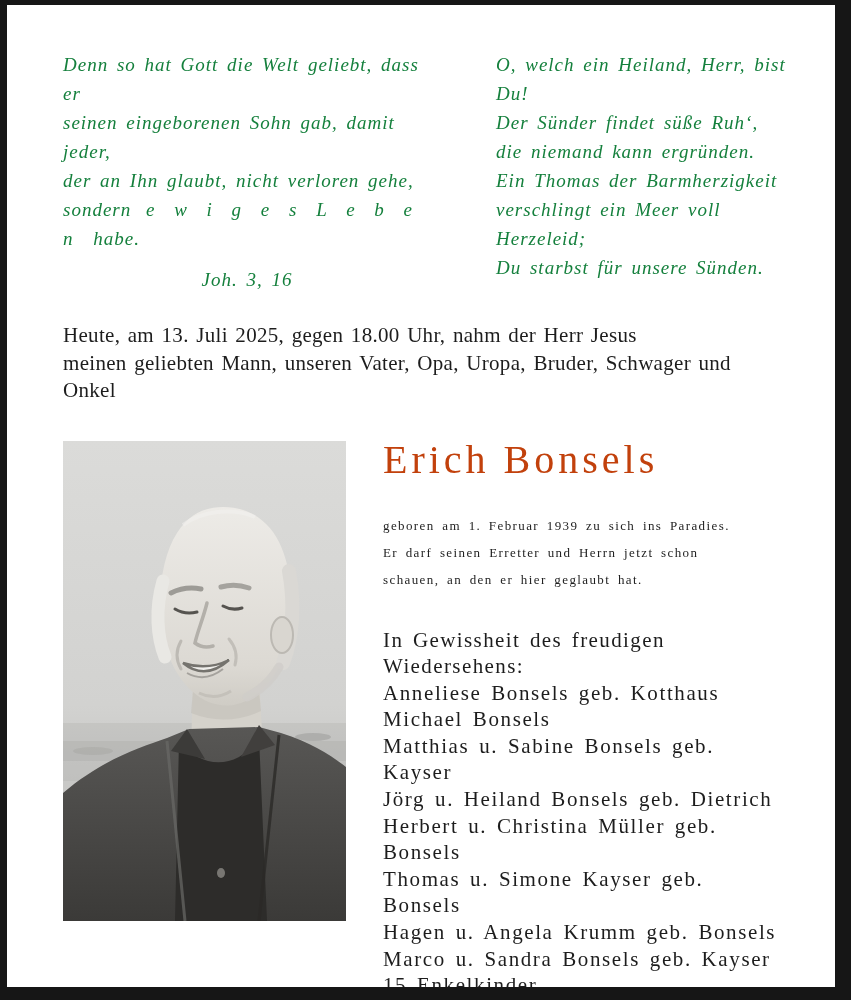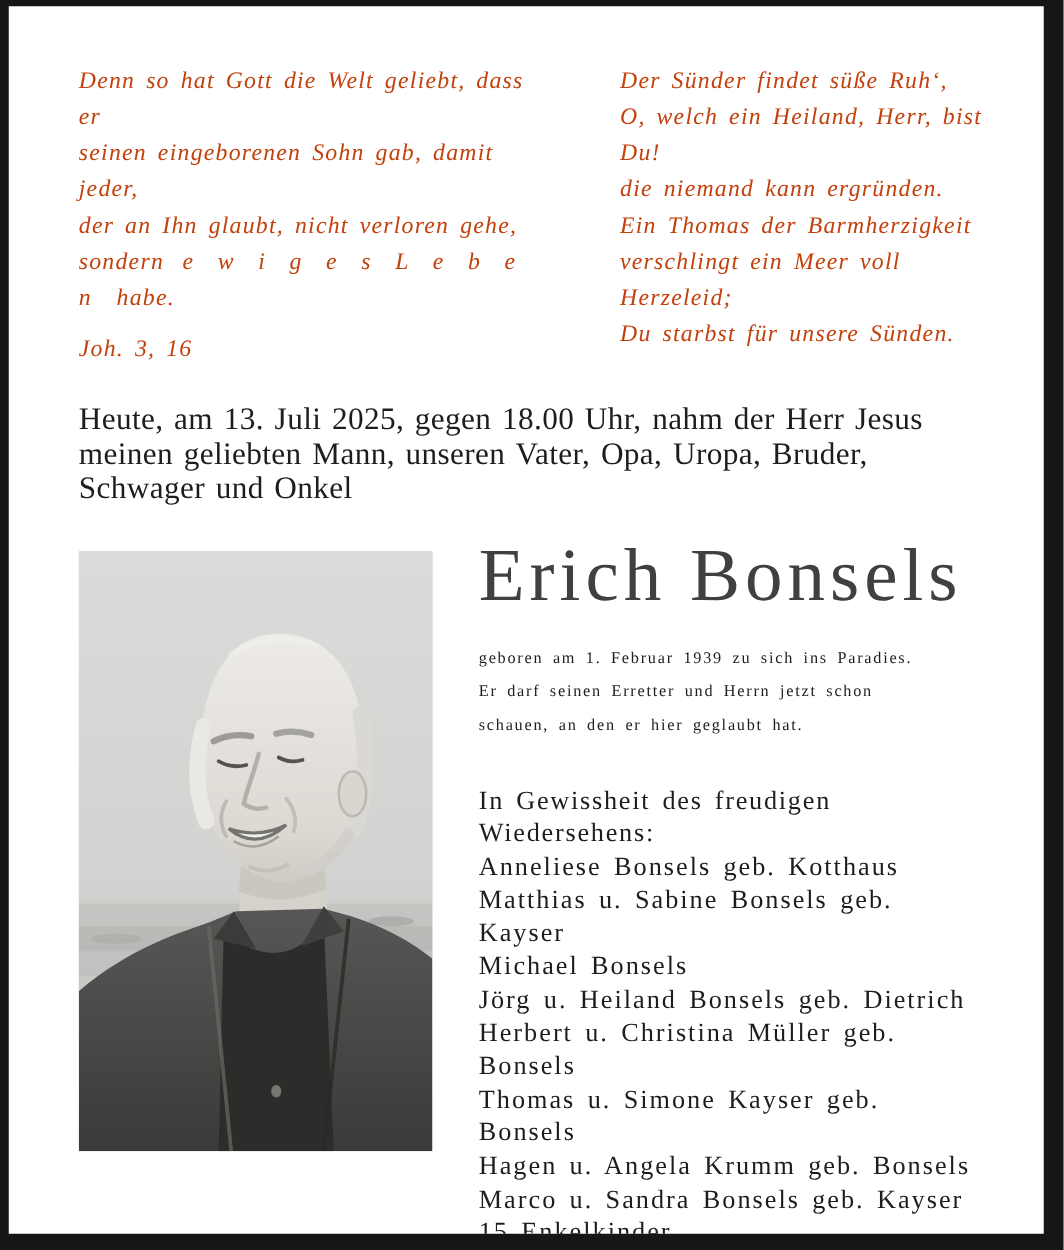--- a/index.html
+++ b/index.html
@@ -32,35 +32,35 @@
     display: flex;
     justify-content: space-between;
     align-items: flex-start;
   }
   .quote {
     font-style: italic;
     font-size: 19px;
     line-height: 29px;
     letter-spacing: 1px;
     word-spacing: 3px;
-    color: #c2410c;
+    color: #15803d;
   }
   .quote-left  { width: 372px; }
   .quote-right { width: 292px; }
   .emph-spaced { letter-spacing: 6px; margin: 0 6px; }
   .quote-ref {
-    text-align: left;
+    text-align: center;
     margin-top: 12px;
     padding-right: 4px;
   }
 
   
   .intro {
     margin-top: 28px;
-    font-size: 25px;
+    font-size: 21px;
     line-height: 27.5px;
     letter-spacing: 0.3px;
     word-spacing: 2px;
   }
 
   
   .main-row {
     display: flex;
     margin-top: 36px;
   }
@@ -72,24 +72,24 @@
     background: #d6d6d4;
   }
   .photo-frame svg { display: block; }
 
   .right-col {
     margin-left: 37px;
     width: 420px;
   }
   .deceased-name {
     margin-top: -9px;
-    font-size: 60px;
+    font-size: 40px;
     line-height: 56px;
     letter-spacing: 4px;
-    color: #404040;
+    color: #c2410c;
     white-space: nowrap;
   }
   .life-text {
     margin-top: 24px;
     font-size: 13px;
     line-height: 27px;
     letter-spacing: 1.4px;
     word-spacing: 3px;
   }
   .mourners {
@@ -114,22 +114,22 @@
         <div>seinen eingeborenen Sohn gab, damit jeder,</div>
         <div>der an Ihn glaubt, nicht verloren gehe,</div>
         <div>
           <span>sondern</span>
           <span class="emph-spaced">e w i g e s   L e b e n</span>
           <span>habe.</span>
         </div>
         <div class="quote-ref">Joh. 3, 16</div>
       </div>
       <div class="quote quote-right">
+        <div>O, welch ein Heiland, Herr, bist Du!</div>
         <div>Der Sünder findet süße Ruh‘,</div>
-        <div>O, welch ein Heiland, Herr, bist Du!</div>
         <div>die niemand kann ergründen.</div>
         <div>Ein Thomas der Barmherzigkeit</div>
         <div>verschlingt ein Meer voll Herzeleid;</div>
         <div>Du starbst für unsere Sünden.</div>
       </div>
     </div>
 
     <div class="intro">
       <div>Heute, am 13. Juli 2025, gegen 18.00 Uhr, nahm der Herr Jesus</div>
       <div>meinen geliebten Mann, unseren Vater, Opa, Uropa, Bruder, Schwager und Onkel</div>
@@ -212,22 +212,22 @@
 
         <div class="life-text">
           <div>geboren am 1. Februar 1939 zu sich ins Paradies.</div>
           <div>Er darf seinen Erretter und Herrn jetzt schon</div>
           <div>schauen, an den er hier geglaubt hat.</div>
         </div>
 
         <div class="mourners">
           <div class="heading">In Gewissheit des freudigen Wiedersehens:</div>
           <div class="name">Anneliese Bonsels geb. Kotthaus</div>
+          <div class="name">Michael Bonsels</div>
           <div class="name">Matthias u. Sabine Bonsels geb. Kayser</div>
-          <div class="name">Michael Bonsels</div>
           <div class="name">Jörg u. Heiland Bonsels geb. Dietrich</div>
           <div class="name">Herbert u. Christina Müller geb. Bonsels</div>
           <div class="name">Thomas u. Simone Kayser geb. Bonsels</div>
           <div class="name">Hagen u. Angela Krumm geb. Bonsels</div>
           <div class="name">Marco u. Sandra Bonsels geb. Kayser</div>
           <div class="name">15 Enkelkinder</div>
           <div class="name">9 Urenkel</div>
         </div>
       </div>
     </div>

